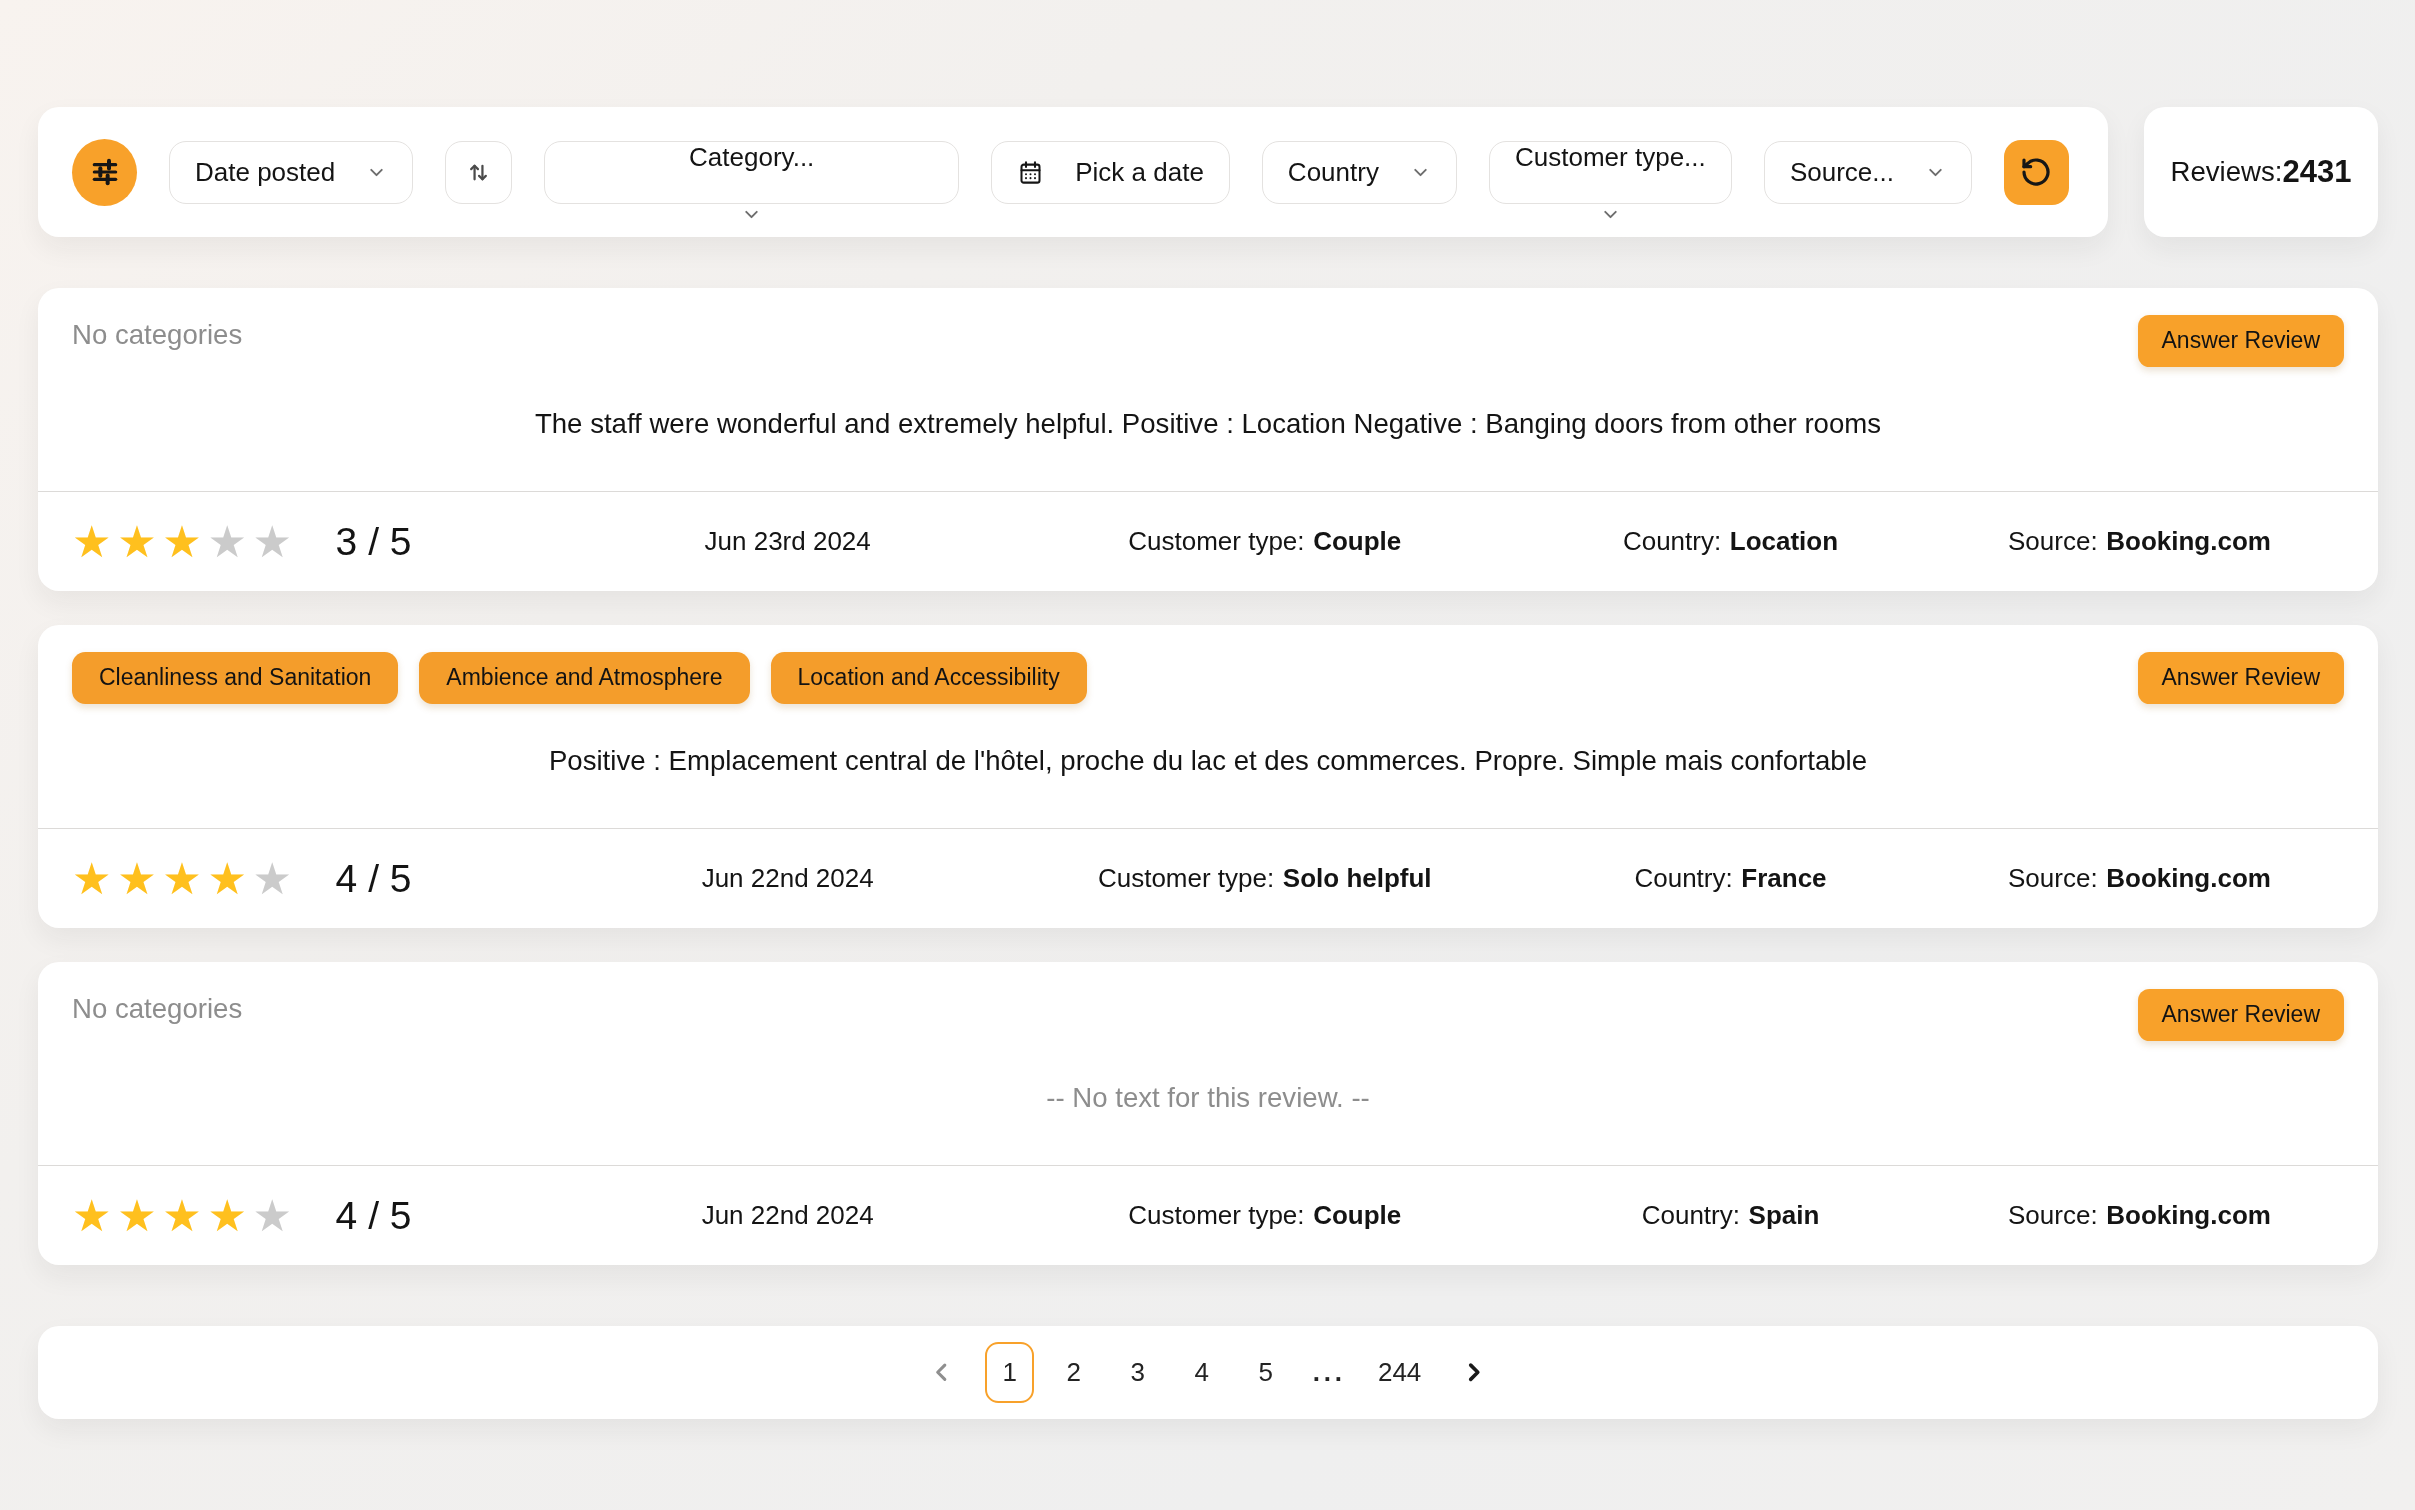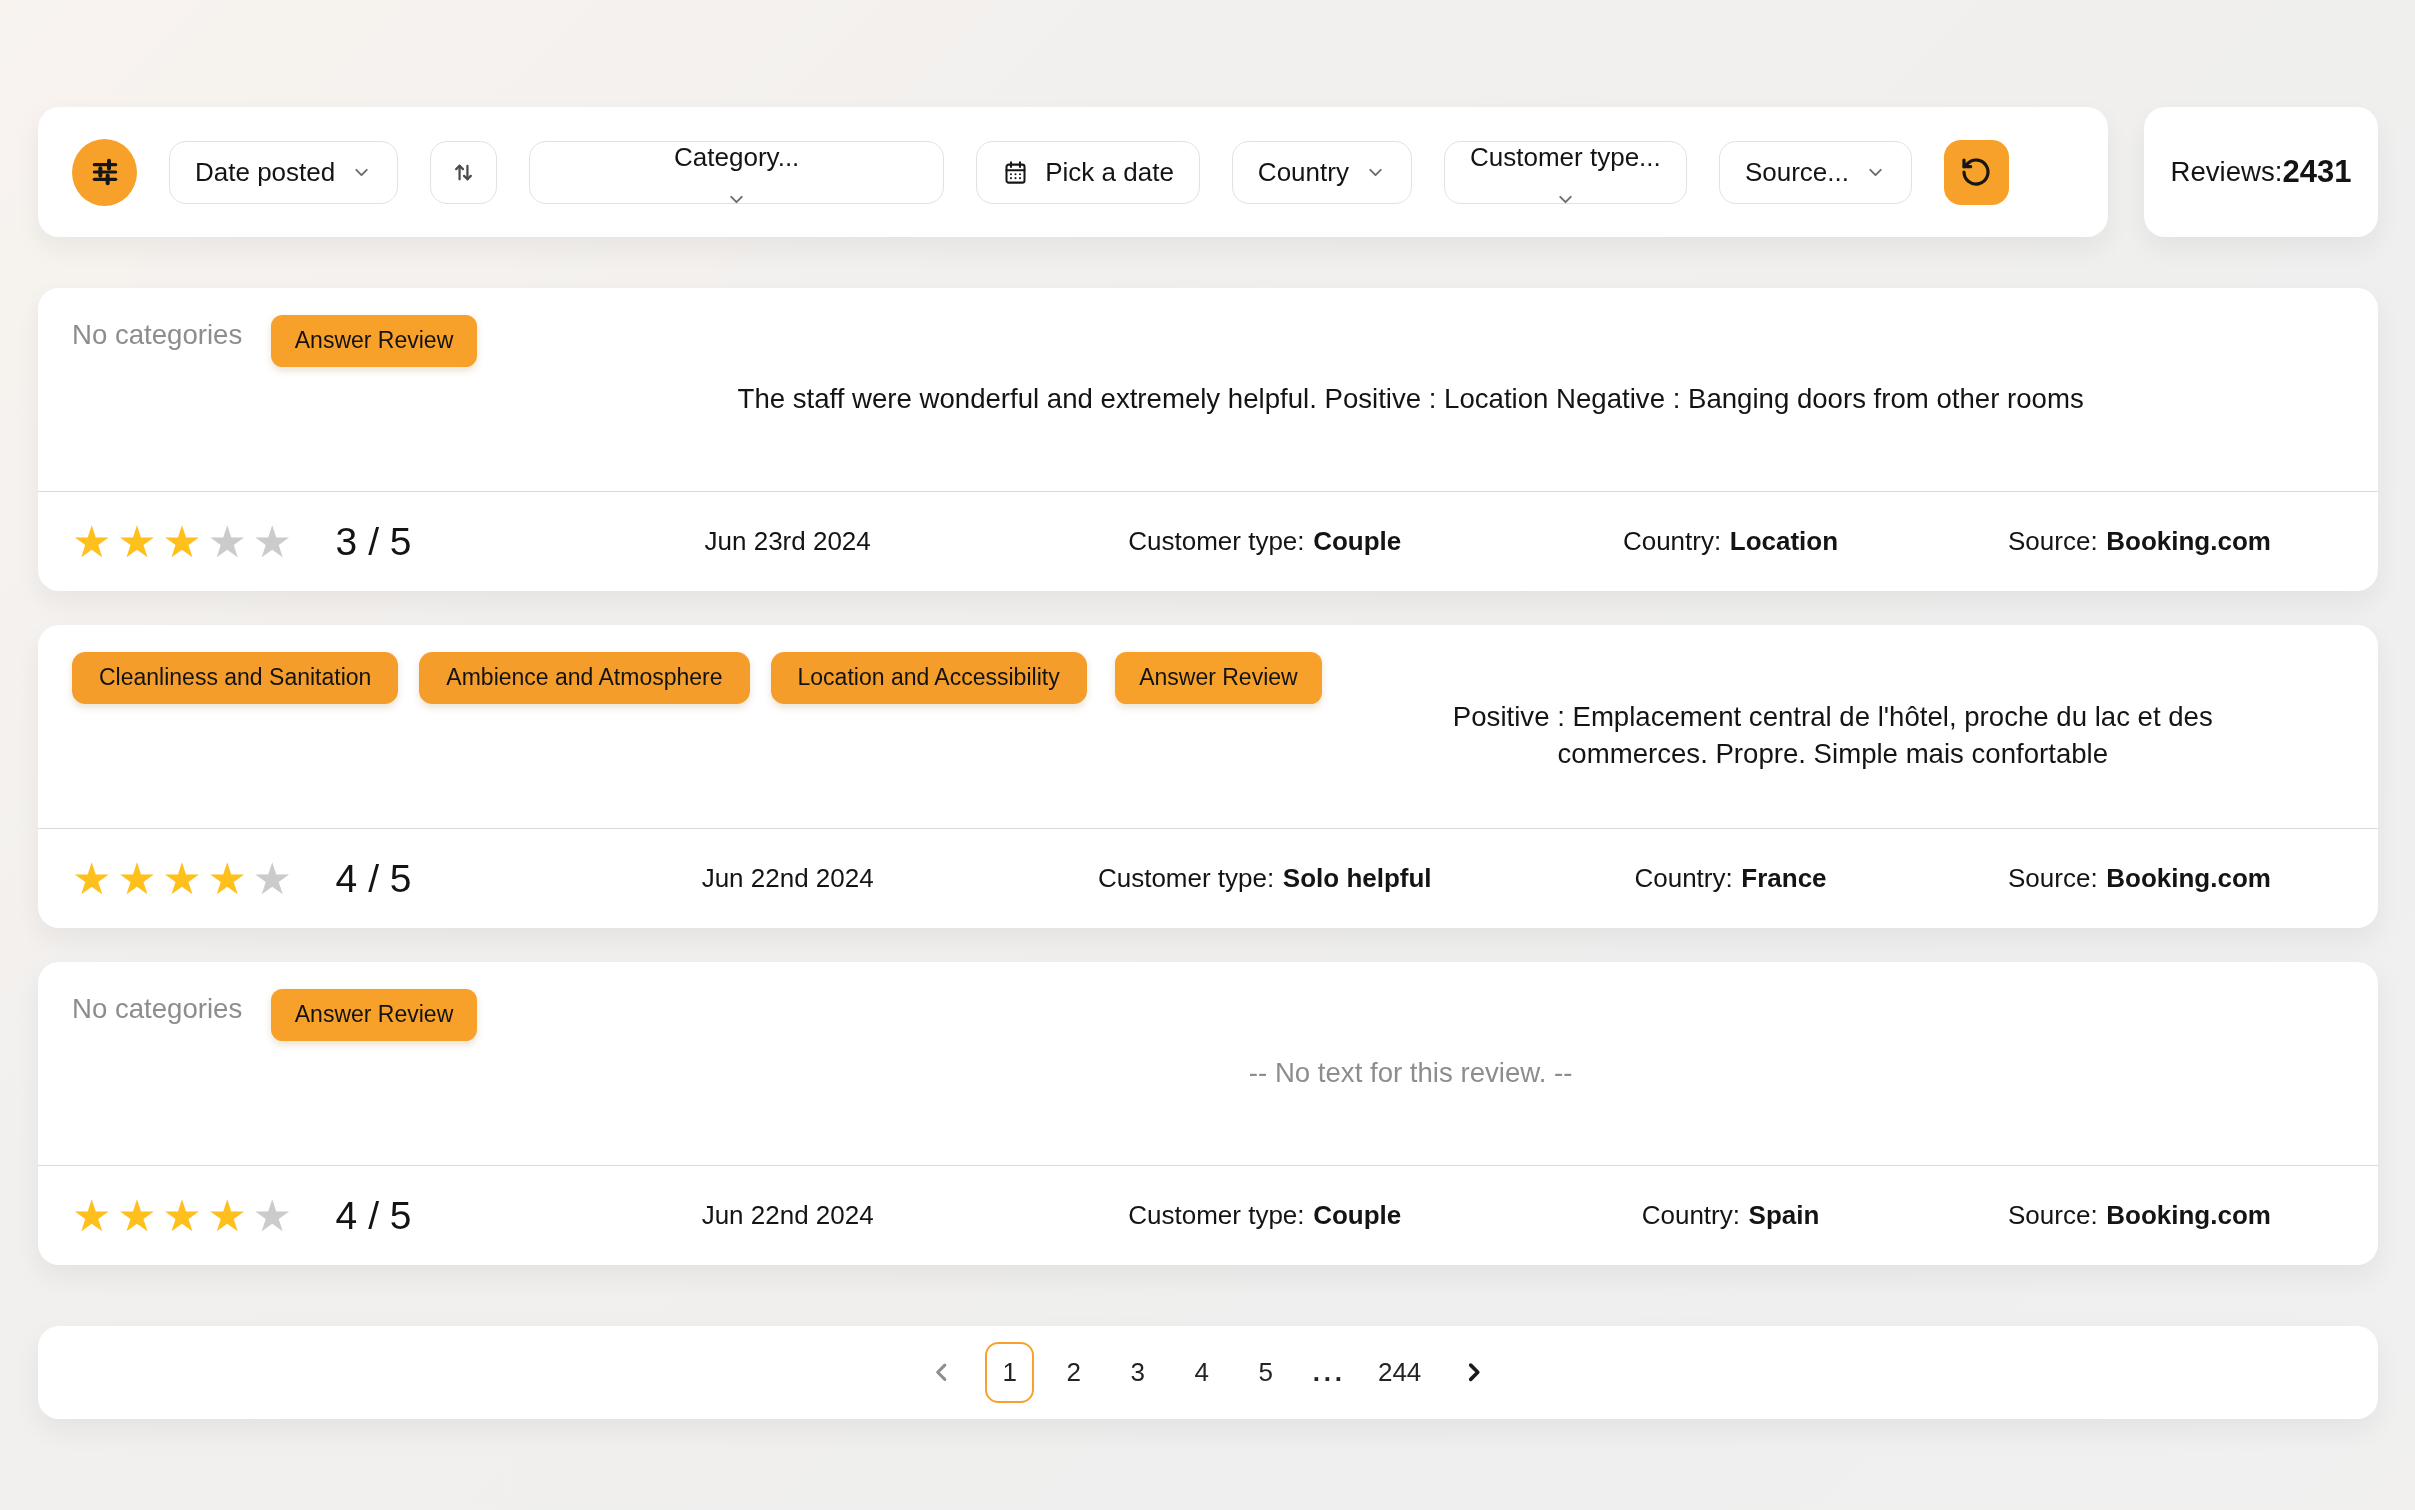--- a/index.html
+++ b/index.html
@@ -34,37 +34,37 @@
   .icon-btn-round{
     width:65px;height:67px;border-radius:50%;border:none;cursor:pointer;
     background:var(--accent);display:flex;align-items:center;justify-content:center;flex:none;
   }
   .icon-btn-square{
     width:65px;height:65px;border-radius:17px;border:none;cursor:pointer;
     background:var(--accent);display:flex;align-items:center;justify-content:center;flex:none;
   }
   .pill{
     height:63px;background:#fff;border:1.9px solid var(--border);border-radius:17px;
-    display:flex;align-items:center;gap:16px;padding:0 25px;font-size:26px;color:var(--ink);
+    display:flex;align-items:center;gap:31px;padding:0 25px;font-size:26px;color:var(--ink);
     cursor:pointer;white-space:nowrap;flex:none;
     font-family:inherit;
   }
   .pill .chev{display:flex;align-items:center;}
   .pill.select{flex-direction:column;}
   .w-category{width:415px;}
   .w-customer{width:243px;}
   .counter{
     width:234px;height:130px;display:flex;align-items:center;justify-content:center;
     font-size:27.6px;flex:none;
   }
   .counter b{font-size:31px;}
   
   .review-list{display:flex;flex-direction:column;gap:34px;padding:51px 38px 0;}
   .card{overflow:hidden;}
-  .card-top{min-height:203px;display:flex;padding:27px 34px 17px;}
+  .card-top{min-height:203px;display:flex;flex-direction:column;padding:27px 34px 17px;}
   .card-head{display:flex;justify-content:space-between;align-items:flex-start;gap:28.5px;}
   .chips{display:flex;gap:21px;align-items:center;flex-wrap:wrap;}
   .chip{
     background:var(--chip);color:#131313;border-radius:13.3px;padding:14.3px 27px;
     font-size:23px;line-height:1;box-shadow:0 3.8px 7.6px rgba(150,100,20,.18);
   }
   .no-cats{color:var(--muted);font-size:27.6px;padding-top:3.8px;}
   .answer-btn{
     background:var(--accent);color:#131313;border:none;border-radius:11.4px;cursor:pointer;
     font-size:23px;padding:14.3px 24px;line-height:1;flex:none;font-family:inherit;

